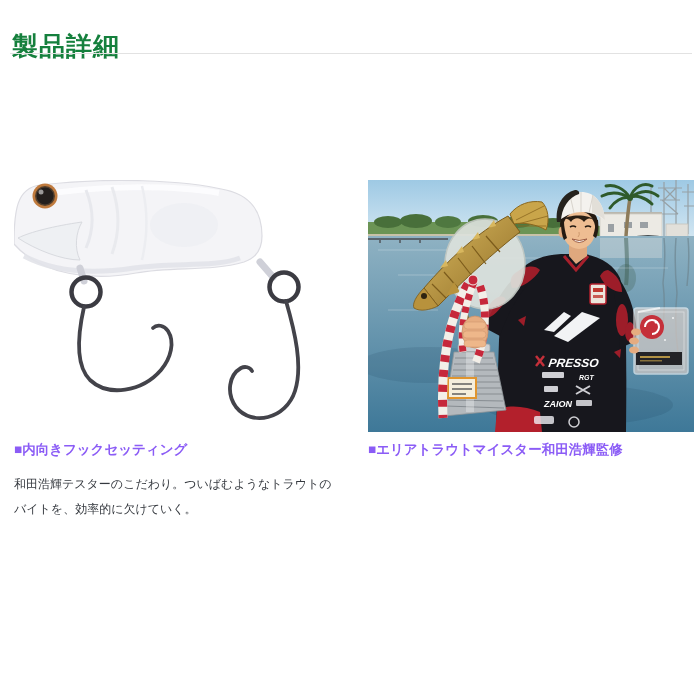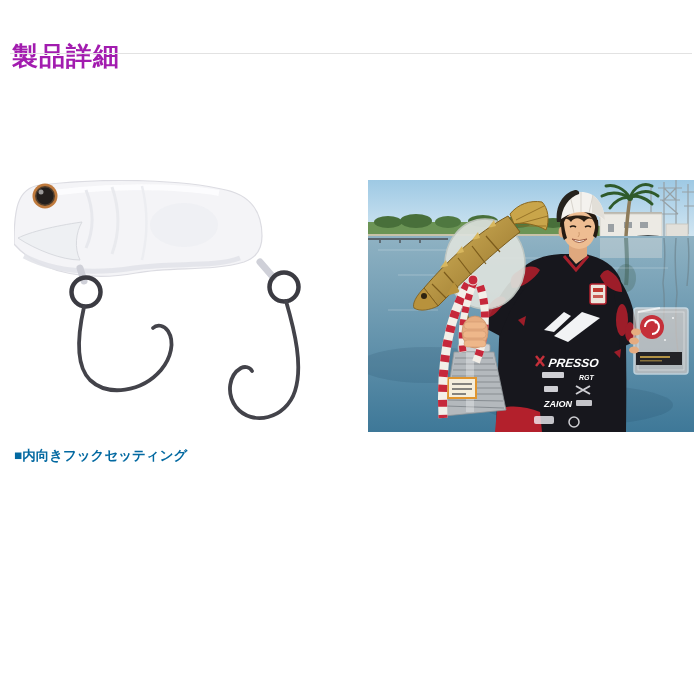--- a/index.html
+++ b/index.html
@@ -1,29 +1,29 @@
 <!DOCTYPE html>
 <html><head>
 <meta charset="utf-8">
 <style>
   html,body{margin:0;padding:0;}
   body{
     width:700px;height:700px;background:#ffffff;position:relative;overflow:hidden;
     font-family:"Liberation Sans","DejaVu Sans",sans-serif;color:#333;
   }
   .page-title{
-    position:absolute;left:12px;top:25px;font-size:26px;font-weight:bold;
-    color:#a21caf;letter-spacing:1px;line-height:1.1;
+    position:absolute;left:12px;top:15px;font-size:26px;font-weight:bold;
+    color:#15803d;letter-spacing:1px;line-height:1.1;
   }
   .divider{position:absolute;left:10px;right:8px;top:53px;height:1px;background:#e2e2e2;}
   .col{position:absolute;top:180px;}
   .col-left{left:14px;width:323px;}
   .col-right{left:368px;width:326px;}
   .figure{display:block;width:100%;height:252px;}
-  .caption{margin-top:15px;font-size:13.5px;font-weight:bold;color:#0369a1;line-height:1.3;}
+  .caption{margin-top:9px;font-size:13.5px;font-weight:bold;color:#8b5cf6;line-height:1.3;}
   .desc{margin-top:13px;font-size:12px;color:#35393f;line-height:25px;text-align:left;word-break:break-all;}
   svg{display:block;}
 </style>
 </head>
 <body>
 
 <h1 class="page-title">製品詳細</h1>
 <div class="divider"></div>
 
 <div class="col col-left">
@@ -51,20 +51,21 @@
     <path d="M 66,88 L 70,101" stroke="#cfd0d8" stroke-width="7" stroke-linecap="round" fill="none"></path>
     <path d="M 246,82 L 259,97" stroke="#cfd0d8" stroke-width="7" stroke-linecap="round" fill="none"></path>
 
     <circle cx="72" cy="112" r="14.5" fill="none" stroke="#3b3b42" stroke-width="4.5"></circle>
     <circle cx="270" cy="107" r="14.5" fill="none" stroke="#3b3b42" stroke-width="4.5"></circle>
 
     <path d="M 70,127 C 63,158 62,186 76,200 C 94,217 128,212 147,190 C 157,178 161,162 154,151 C 150,145 143,144 139,148" fill="none" stroke="#43434a" stroke-width="3.8" stroke-linecap="round"></path>
     <path d="M 272,121 C 281,152 289,186 281,211 C 272,239 238,247 222,227 C 212,213 215,195 227,188 C 231,186 236,187 238,191" fill="none" stroke="#43434a" stroke-width="3.8" stroke-linecap="round"></path>
   </svg>
   <div class="caption">■内向きフックセッティング</div>
+  <div class="desc">和田浩輝テスターのこだわり。ついばむようなトラウトのバイトを、効率的に欠けていく。</div>
 </div>
 
 <div class="col col-right">
   <svg class="figure" viewBox="0 0 326 252" preserveAspectRatio="none" aria-hidden="true">
     <defs>
       <linearGradient id="sky" x1="0" y1="0" x2="0" y2="1">
         <stop offset="0" stop-color="#9ec9e4"></stop>
           <stop offset="1" stop-color="#d8eaf4"></stop>
       </linearGradient>
       <linearGradient id="water" x1="0" y1="0" x2="0" y2="1">
@@ -255,13 +256,14 @@
       <path d="M270,132 L292,128" stroke="#ffffff" stroke-width="2" opacity="0.7"></path>
       <circle cx="305" cy="138" r="1" fill="#ffffff" opacity="0.8"></circle>
       <circle cx="297" cy="160" r="1" fill="#ffffff" opacity="0.8"></circle>
       <g fill="#e6ac80">
         <ellipse cx="268" cy="152" rx="5" ry="3.5"></ellipse>
         <ellipse cx="266" cy="161" rx="5" ry="3.5"></ellipse>
         <ellipse cx="266" cy="170" rx="5" ry="3.5"></ellipse>
       </g>
     </g>
   </svg>
+  <div class="caption">■エリアトラウトマイスター和田浩輝監修</div>
 </div>
 
 </body></html>

